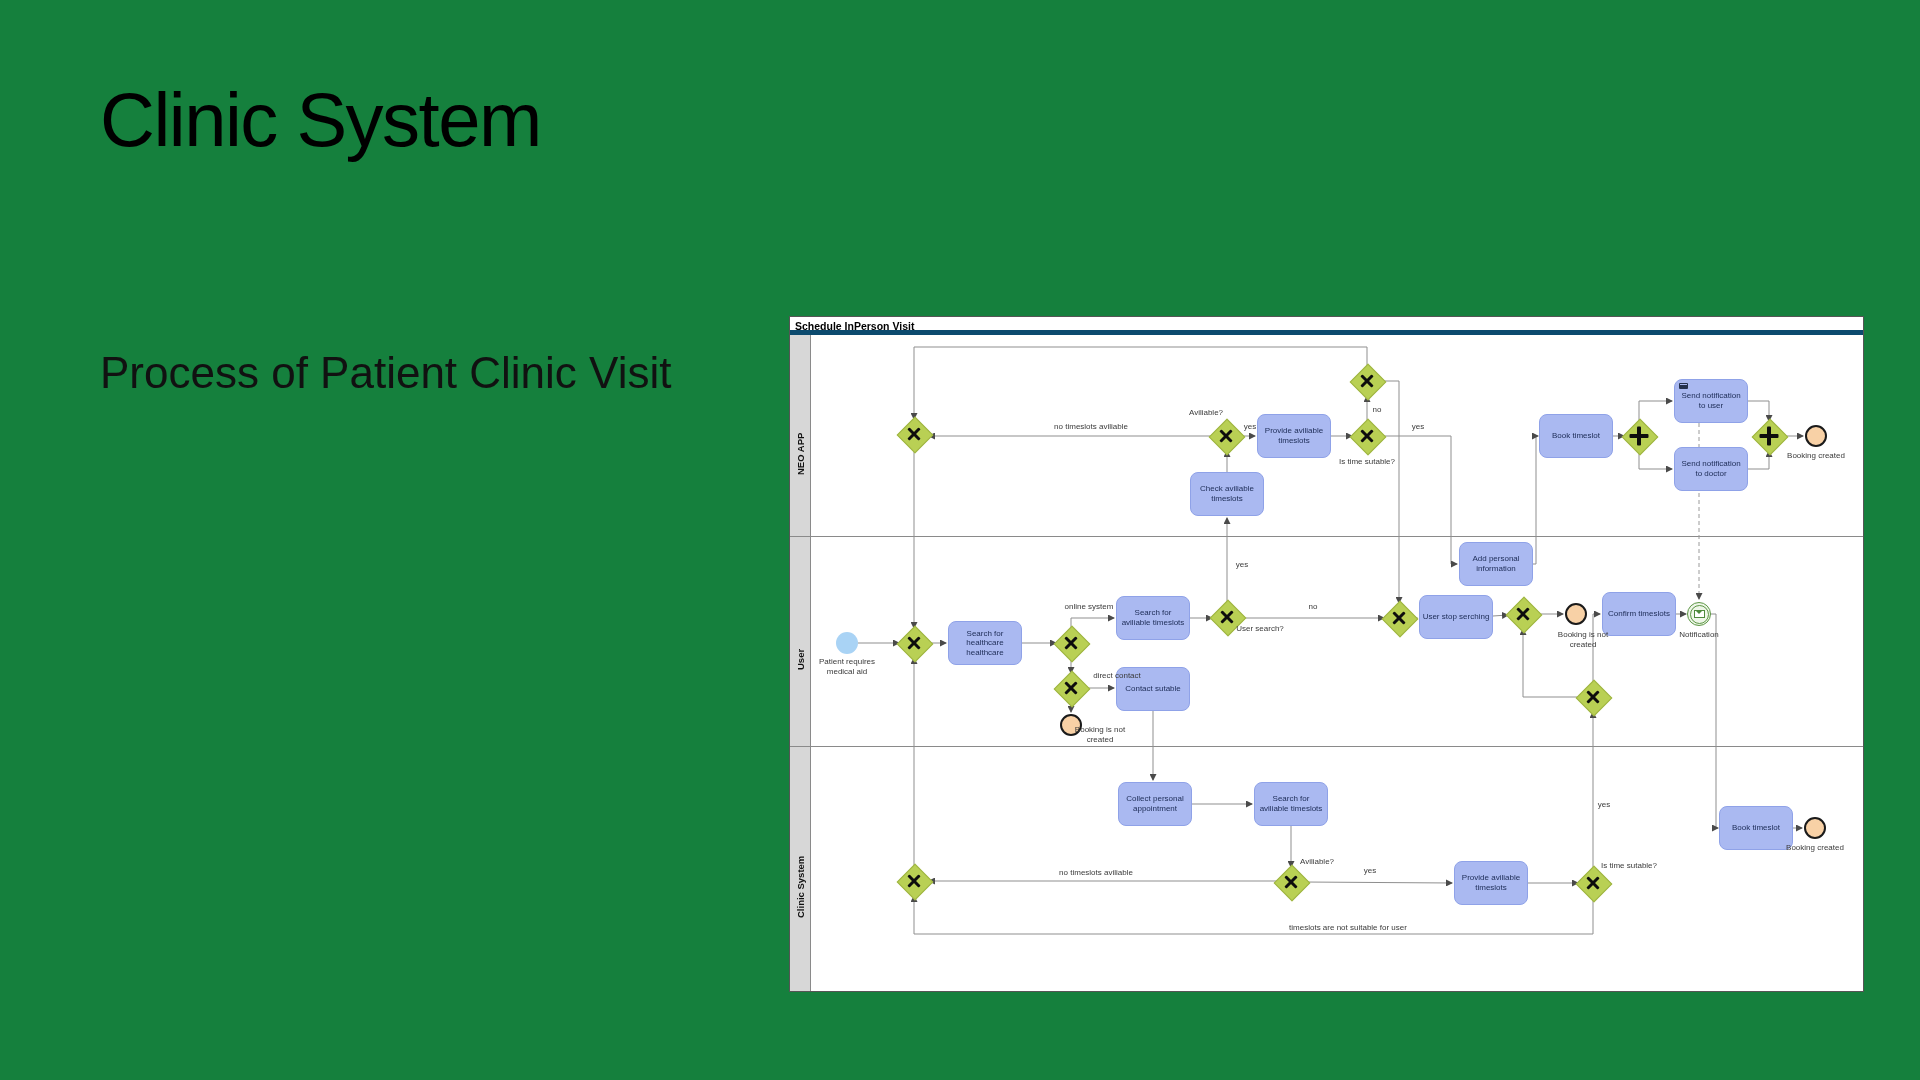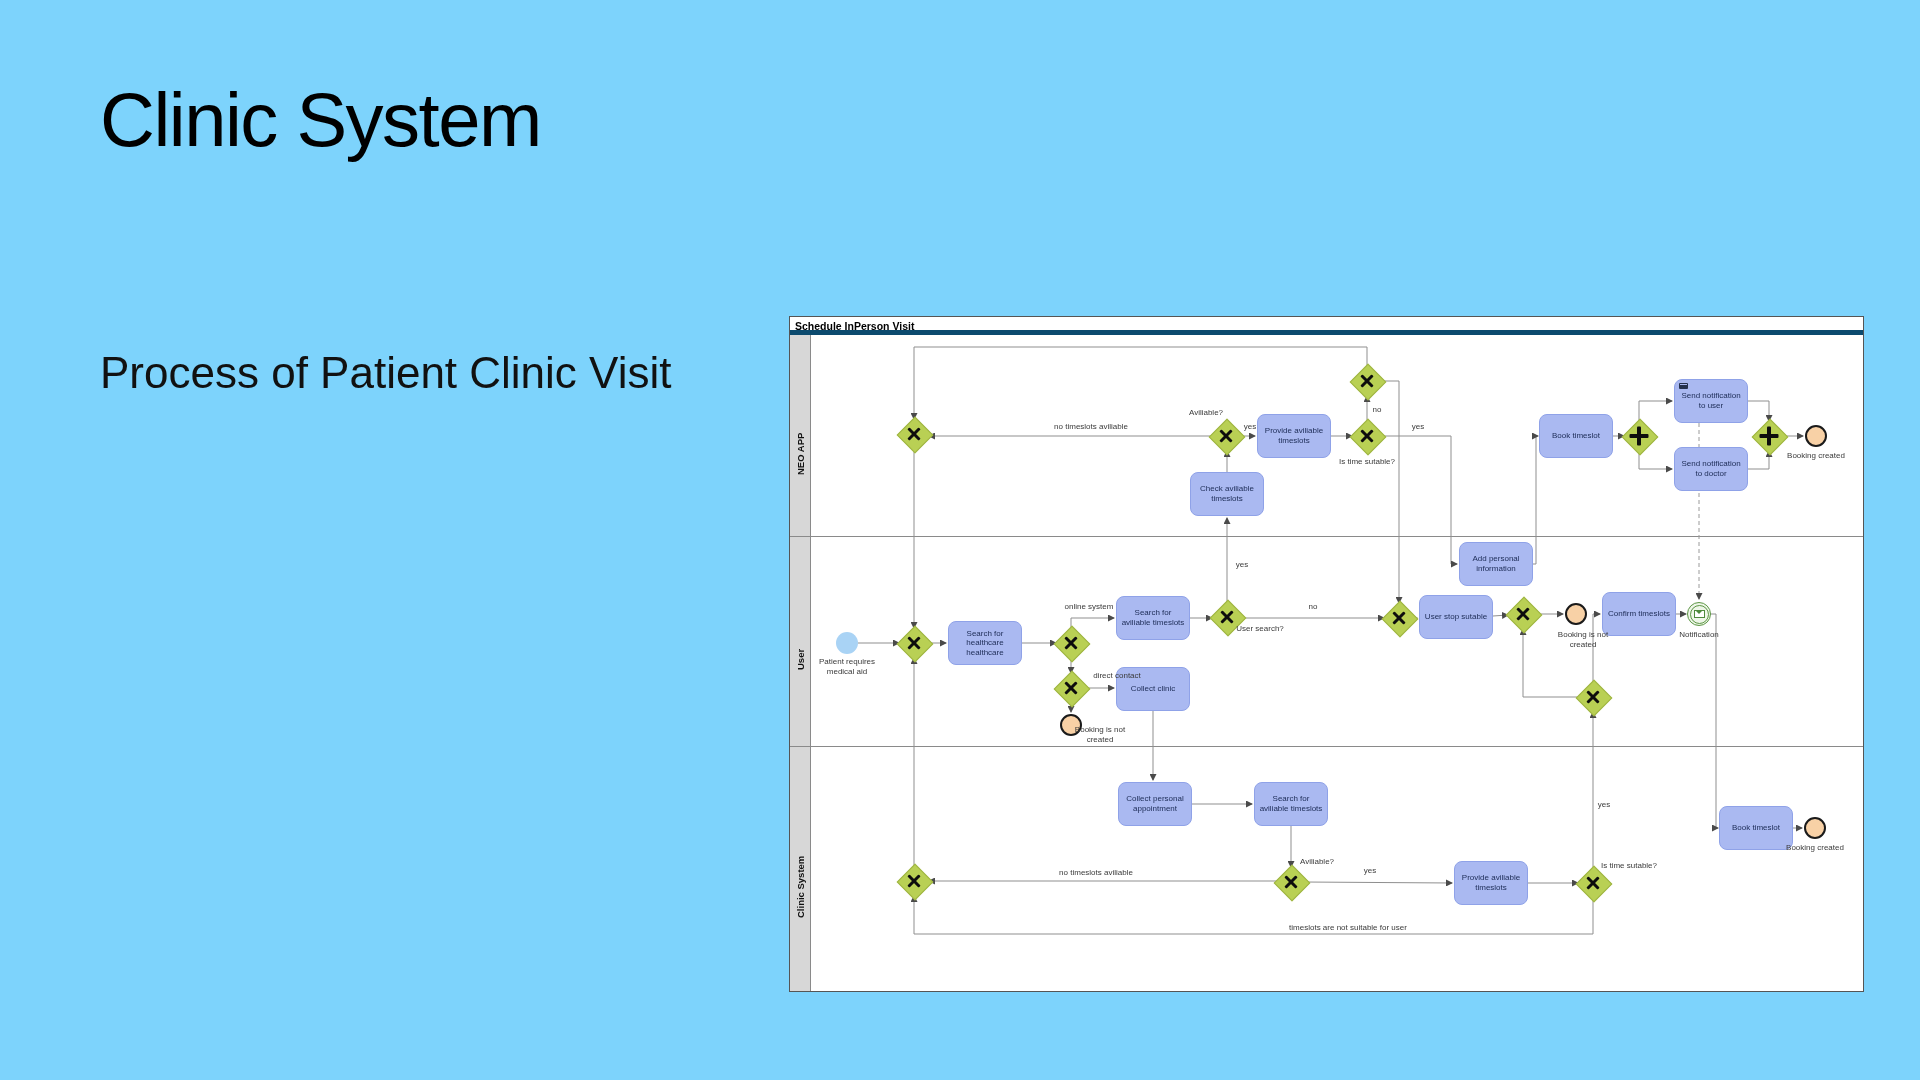--- a/index.html
+++ b/index.html
@@ -1,16 +1,16 @@
 <!DOCTYPE html>
 <html><head>
 <meta charset="utf-8">
 <style>
   html,body{margin:0;padding:0;background:#fff;}
-  .slide{position:relative;width:1920px;height:1080px;background:#7dd3fc;overflow:hidden;
+  .slide{position:relative;width:1920px;height:1080px;background:#15803d;overflow:hidden;
          font-family:"Liberation Sans",sans-serif;color:#000;}
 
   
   .h-title{position:absolute;left:100px;top:76px;font-size:76px;font-weight:400;letter-spacing:-1.5px;}
   .h-sub{position:absolute;left:100px;top:202px;font-size:45px;font-weight:700;letter-spacing:-0.5px;}
   .h-cap{position:absolute;left:100px;top:348px;font-size:44px;font-weight:400;color:#111;}
 
   
   .diagram{position:absolute;left:789px;top:316px;width:1073px;height:674px;
            border:1px solid #555;background:#fff;font-size:8px;}
@@ -149,27 +149,27 @@
     <div class="task" style="left:669px;top:225px">
         <span>Add personal information</span>
       </div>
     <div class="task" style="left:158px;top:304px">
         <span>Search for healthcare healthcare</span>
       </div>
     <div class="task" style="left:326px;top:279px">
         <span>Search for aviliable timeslots</span>
       </div>
     <div class="task" style="left:629px;top:278px">
-        <span>User stop sutable</span>
+        <span>User stop serching</span>
       </div>
     <div class="task" style="left:812px;top:275px">
         <span>Confirm timeslots</span>
       </div>
     <div class="task" style="left:326px;top:350px">
-        <span>Collect clinic</span>
+        <span>Contact sutable</span>
       </div>
     <div class="task" style="left:328px;top:465px">
         <span>Collect personal appointment</span>
       </div>
     <div class="task" style="left:464px;top:465px">
         <span>Search for aviliable timeslots</span>
       </div>
     <div class="task" style="left:664px;top:544px">
         <span>Provide aviliable timeslots</span>
       </div>

